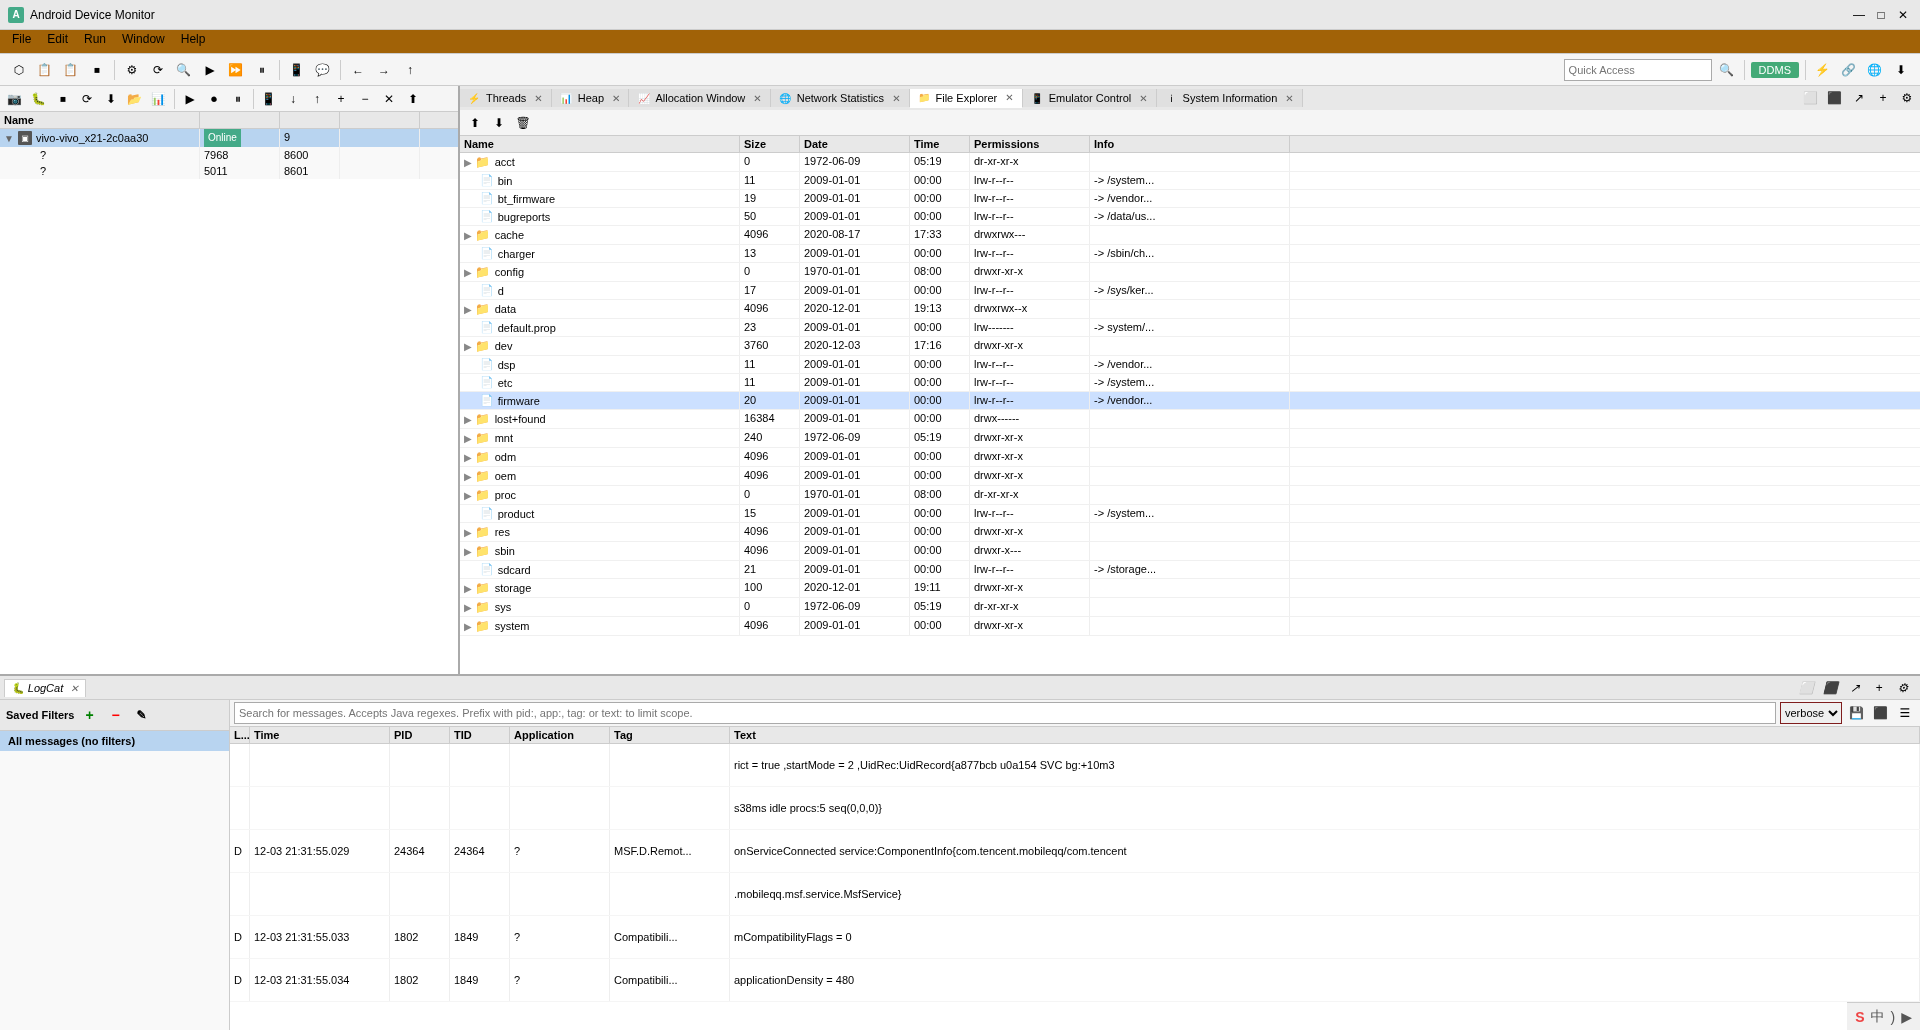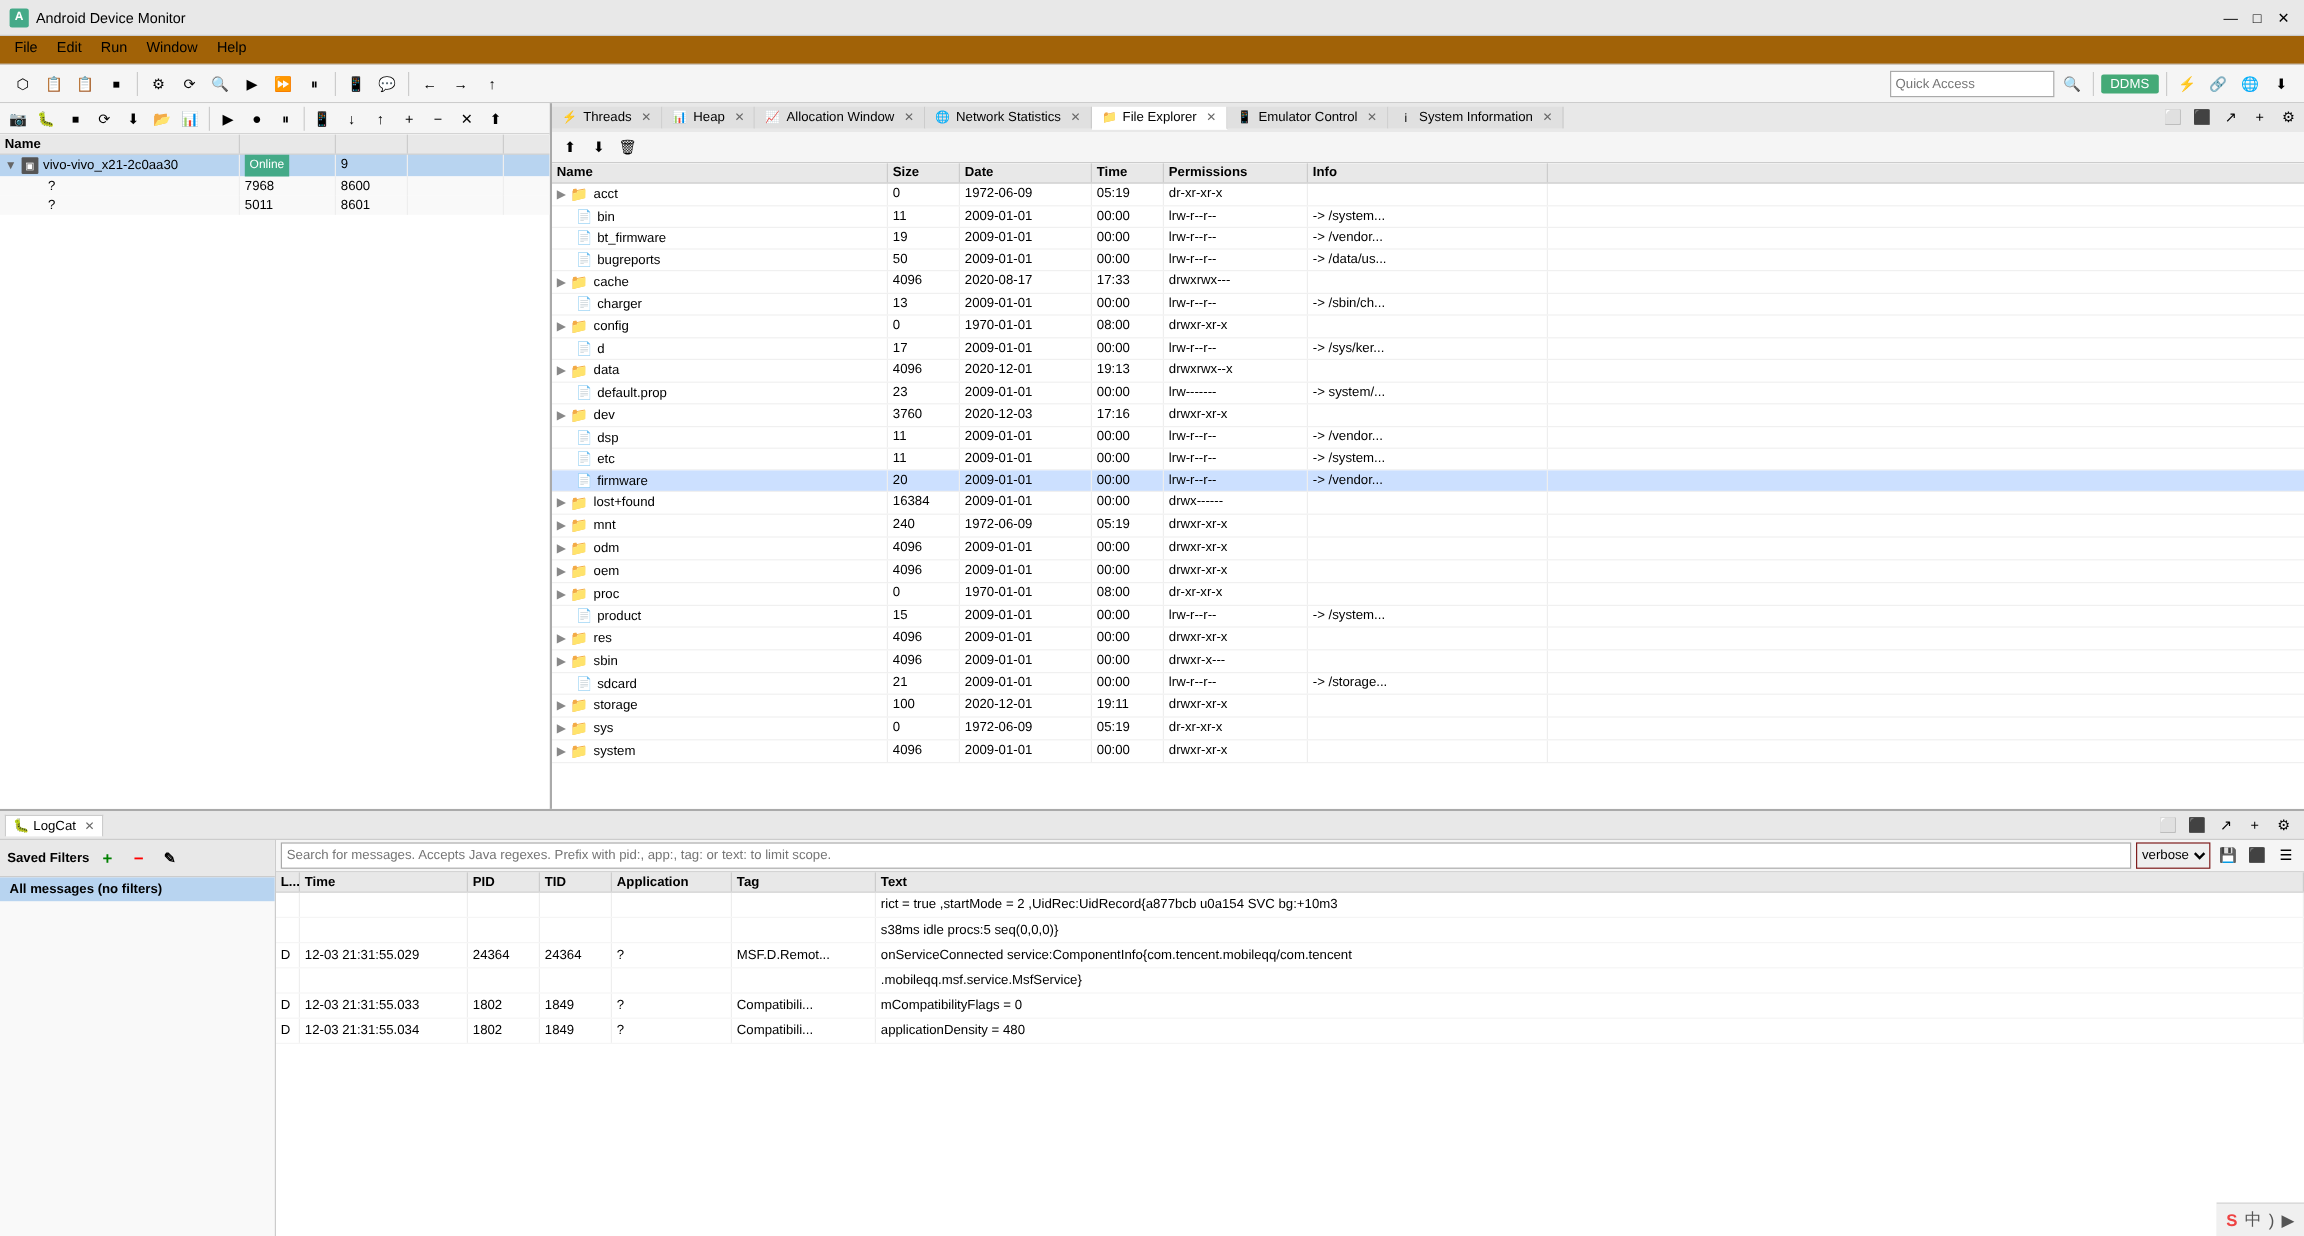--- a/index.html
+++ b/index.html
@@ -14,21 +14,21 @@
     
     #menu-bar { background: #a16207; border-bottom: 1px solid #ccc; display: flex; align-items: flex-start; height: 24px; padding: 0 4px; }
     #menu-bar .menu-item { padding: 2px 8px; cursor: pointer; font-size: 12px; }
     
     
     #toolbar { background: #f5f5f5; border-bottom: 1px solid #ccc; height: 32px; display: flex; align-items: center; padding: 0 8px; gap: 4px; }
     .toolbar-sep { width: 1px; height: 20px; background: #ccc; margin: 0 2px; }
     .toolbar-btn { width: 22px; height: 22px; display: flex; align-items: center; justify-content: center; cursor: pointer; border: 1px solid transparent; border-radius: 2px; font-size: 12px; }
     .toolbar-spacer { flex: 1; }
     #quick-access-box { display: flex; align-items: center; gap: 4px; }
-    #quick-access-input { width: 137px; height: 22px; border: 1px solid #aaa; padding: 0 4px; font-size: 11px; }
+    #quick-access-input { width: 148px; height: 22px; border: 1px solid #aaa; padding: 0 4px; font-size: 11px; }
     .ddms-btn { background: #4a7; color: white; border: none; padding: 2px 8px; cursor: pointer; font-size: 11px; border-radius: 2px; }
     
     
     #main { display: flex; flex-direction: column; height: calc(1030px - 86px); }
     
     
     #top-section { display: flex; height: 590px; border-bottom: 2px solid #aaa; }
     
     
     #devices-panel { width: 460px; border-right: 2px solid #aaa; display: flex; flex-direction: column; }
@@ -61,37 +61,37 @@
     .file-table-header div { padding: 2px 4px; font-size: 11px; font-weight: bold; border-right: 1px solid #ccc; }
     .file-row { display: grid; grid-template-columns: 280px 60px 110px 60px 120px 200px; border-bottom: 1px solid #f0f0f0; }
     .file-row.selected { background: #cce0ff; }
     .file-row div { padding: 2px 4px; font-size: 11px; border-right: 1px solid #eee; overflow: hidden; white-space: nowrap; }
     .file-name { display: flex; align-items: center; gap: 4px; }
     .folder-icon { color: #e8a020; font-size: 12px; }
     .file-icon-sm { color: #888; font-size: 11px; }
     
     
     #logcat-panel { flex: 1; display: flex; flex-direction: column; }
-    #logcat-tab-bar { background: #e8e8e8; border-bottom: 1px solid #ccc; display: flex; align-items: center; height: 24px; padding: 0 4px; }
+    #logcat-tab-bar { background: #e8e8e8; border-bottom: 1px solid #ccc; display: flex; align-items: center; height: 24px; padding: 0 4px; font-style: italic; }
     #logcat-content { flex: 1; display: flex; overflow: hidden; }
     #saved-filters { width: 230px; border-right: 1px solid #ccc; background: #f9f9f9; display: flex; flex-direction: column; }
     #saved-filters-header { display: flex; align-items: center; padding: 4px 6px; background: #e8e8e8; border-bottom: 1px solid #ccc; font-size: 11px; font-weight: bold; gap: 4px; }
     #filter-list { flex: 1; overflow: auto; font-weight: bold; }
     .filter-item { padding: 4px 8px; font-size: 11px; cursor: pointer; }
     .filter-item.selected { background: #b8d4f0; }
     #log-main { flex: 1; display: flex; flex-direction: column; }
     #log-search-bar { display: flex; align-items: center; padding: 2px 4px; background: #f5f5f5; border-bottom: 1px solid #ccc; gap: 4px; }
     #log-search-input { flex: 1; height: 22px; border: 1px solid #aaa; padding: 0 4px; font-size: 11px; }
     .verbose-select { height: 22px; font-size: 11px; border: 1px solid #7f1d1d; }
     #log-toolbar-right { display: flex; gap: 2px; align-items: center; }
     #log-table-header { display: grid; grid-template-columns: 20px 140px 60px 60px 100px 120px auto; background: #e8e8e8; border-bottom: 1px solid #ccc; }
     #log-table-header div { padding: 2px 4px; font-size: 11px; font-weight: bold; border-right: 1px solid #ccc; }
     #log-table { flex: 1; overflow: auto; background: white; }
     .log-row { display: grid; grid-template-columns: 20px 140px 60px 60px 100px 120px auto; border-bottom: 1px solid #f5f5f5; }
-    .log-row div { padding: 4px 4px; font-size: 11px; overflow: hidden; white-space: nowrap; border-right: 1px solid #eee; }
+    .log-row div { padding: 15px 4px; font-size: 11px; overflow: hidden; white-space: nowrap; border-right: 1px solid #eee; }
     
     
     #bottom-tray { position: fixed; bottom: 0; right: 0; display: flex; align-items: center; background: #f0f0f0; border-top: 1px solid #ccc; height: 28px; padding: 0 8px; gap: 6px; }
     
     
     ::-webkit-scrollbar { width: 8px; height: 8px; }
     ::-webkit-scrollbar-track { background: #f0f0f0; }
     ::-webkit-scrollbar-thumb { background: #bbb; border-radius: 4px; }
     
     .online-badge { background: #4a8; color: white; border-radius: 2px; padding: 12px 4px; font-size: 10px; }

